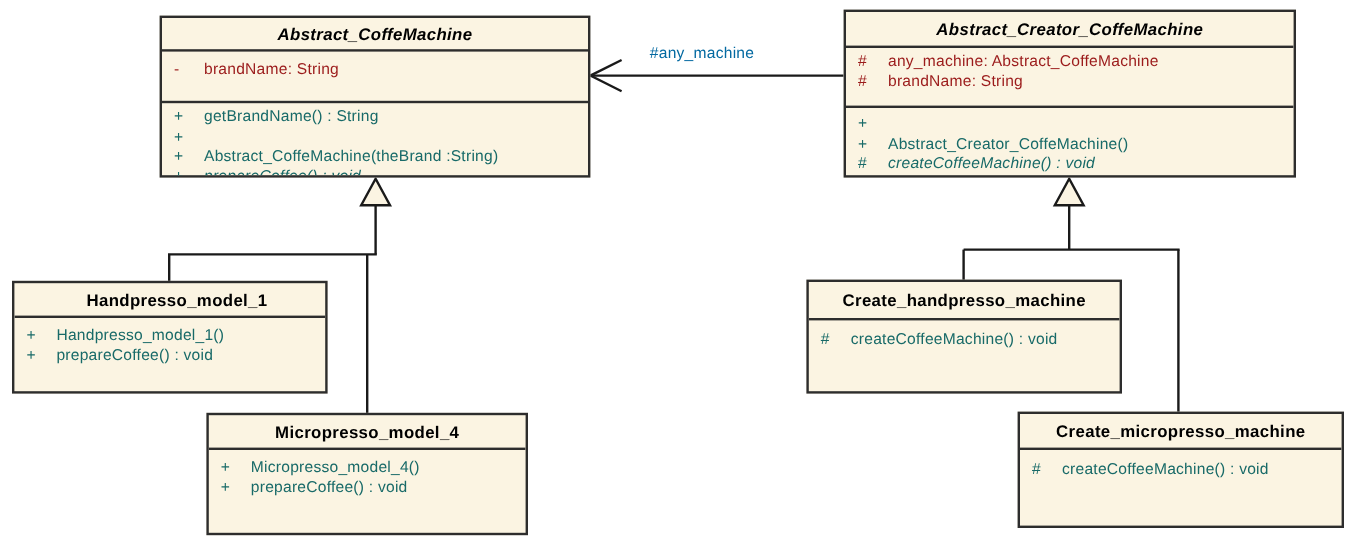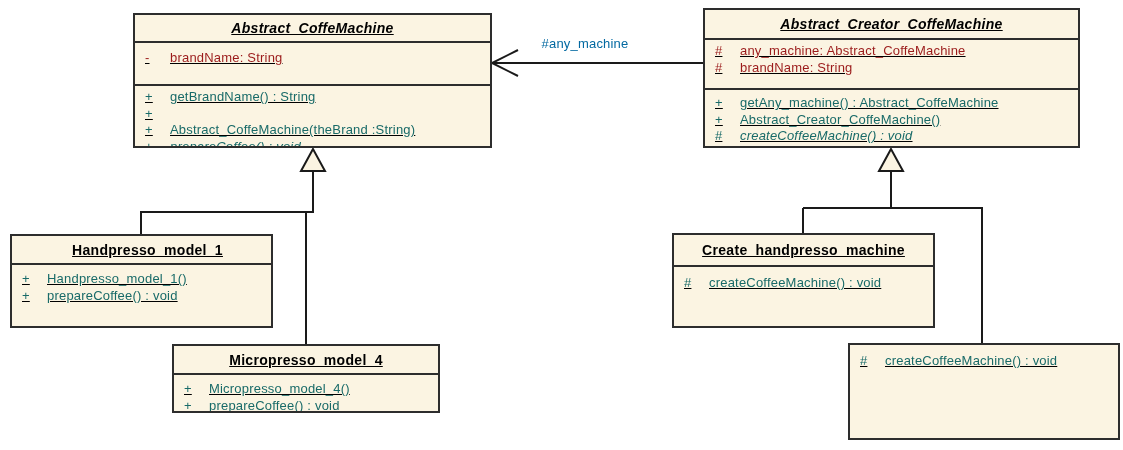--- a/index.html
+++ b/index.html
@@ -9,21 +9,21 @@
   }
   #connectors{position:absolute;left:0;top:0;width:1123px;height:450px;}
   .ln{stroke:var(--line-color,#1a1a1a);stroke-width:2;fill:none;}
   .tri{stroke:var(--line-color,#1a1a1a);stroke-width:2;fill:var(--class-fill,#fbf4e2);}
   .cls{
     position:absolute;box-sizing:border-box;
     background:var(--class-fill,#fbf4e2);
     border:2px solid var(--class-border,#2d2d2d);
     overflow:hidden;
   }
-  .sec{box-sizing:content-box;overflow:hidden;text-decoration:underline;}
+  .sec{box-sizing:content-box;overflow:hidden;}
   .sec.title{
     display:flex;align-items:center;justify-content:center;
     font-weight:bold;font-size:14px;letter-spacing:.3px;
     color:var(--title-color,#000);
     border-bottom:2px solid var(--class-border,#2d2d2d);
   }
   .sec.title.abstract{font-style:italic;}
   .sec.attrs{border-bottom:2px solid var(--class-border,#2d2d2d);}
   .row{
     display:flex;align-items:baseline;
@@ -97,21 +97,20 @@
       <span class="txt">any_machine: Abstract_CoffeMachine</span>
     </div>
     <div class="row attr">
       <span class="vis">#</span>
       <span class="txt">brandName: String</span>
     </div>
   </div>
   <div class="sec meths" style="padding-top:5px;">
     <div class="row meth">
       <span class="vis">+</span>
-      <span class="txt">getAny_machine() : Abstract_CoffeMachine</span>
     </div>
     <div class="row meth">
       <span class="vis">+</span>
       <span class="txt">Abstract_Creator_CoffeMachine()</span>
     </div>
     <div class="row meth">
       <span class="vis">#</span>
       <span class="txt it">createCoffeeMachine() : void</span>
     </div>
   </div>
@@ -124,21 +123,21 @@
       <span class="vis">+</span>
       <span class="txt">Handpresso_model_1()</span>
     </div>
     <div class="row meth">
       <span class="vis">+</span>
       <span class="txt">prepareCoffee() : void</span>
     </div>
   </div>
 </div>
 
-<div class="cls" style="left:172px;top:344px;width:268px;height:69px;">
+<div class="cls" style="left:172px;top:344px;width:268px;height:102px;">
   <div class="sec title" style="height:27px;">Micropresso_model_4</div>
   <div class="sec meths" style="padding-top:6px;">
     <div class="row meth">
       <span class="vis">+</span>
       <span class="txt">Micropresso_model_4()</span>
     </div>
     <div class="row meth">
       <span class="vis">+</span>
       <span class="txt">prepareCoffee() : void</span>
     </div>
@@ -149,19 +148,20 @@
   <div class="sec title" style="height:30px;">Create_handpresso_machine</div>
   <div class="sec meths" style="padding-top:8px;">
     <div class="row meth">
       <span class="vis">#</span>
       <span class="txt">createCoffeeMachine() : void</span>
     </div>
   </div>
 </div>
 
 <div class="cls" style="left:848px;top:343px;width:272px;height:97px;">
+  <div class="sec title" style="height:28px;">Create_micropresso_machine</div>
   <div class="sec meths" style="padding-top:8px;">
     <div class="row meth">
       <span class="vis">#</span>
       <span class="txt">createCoffeeMachine() : void</span>
     </div>
   </div>
 </div>
 
 </body></html>

